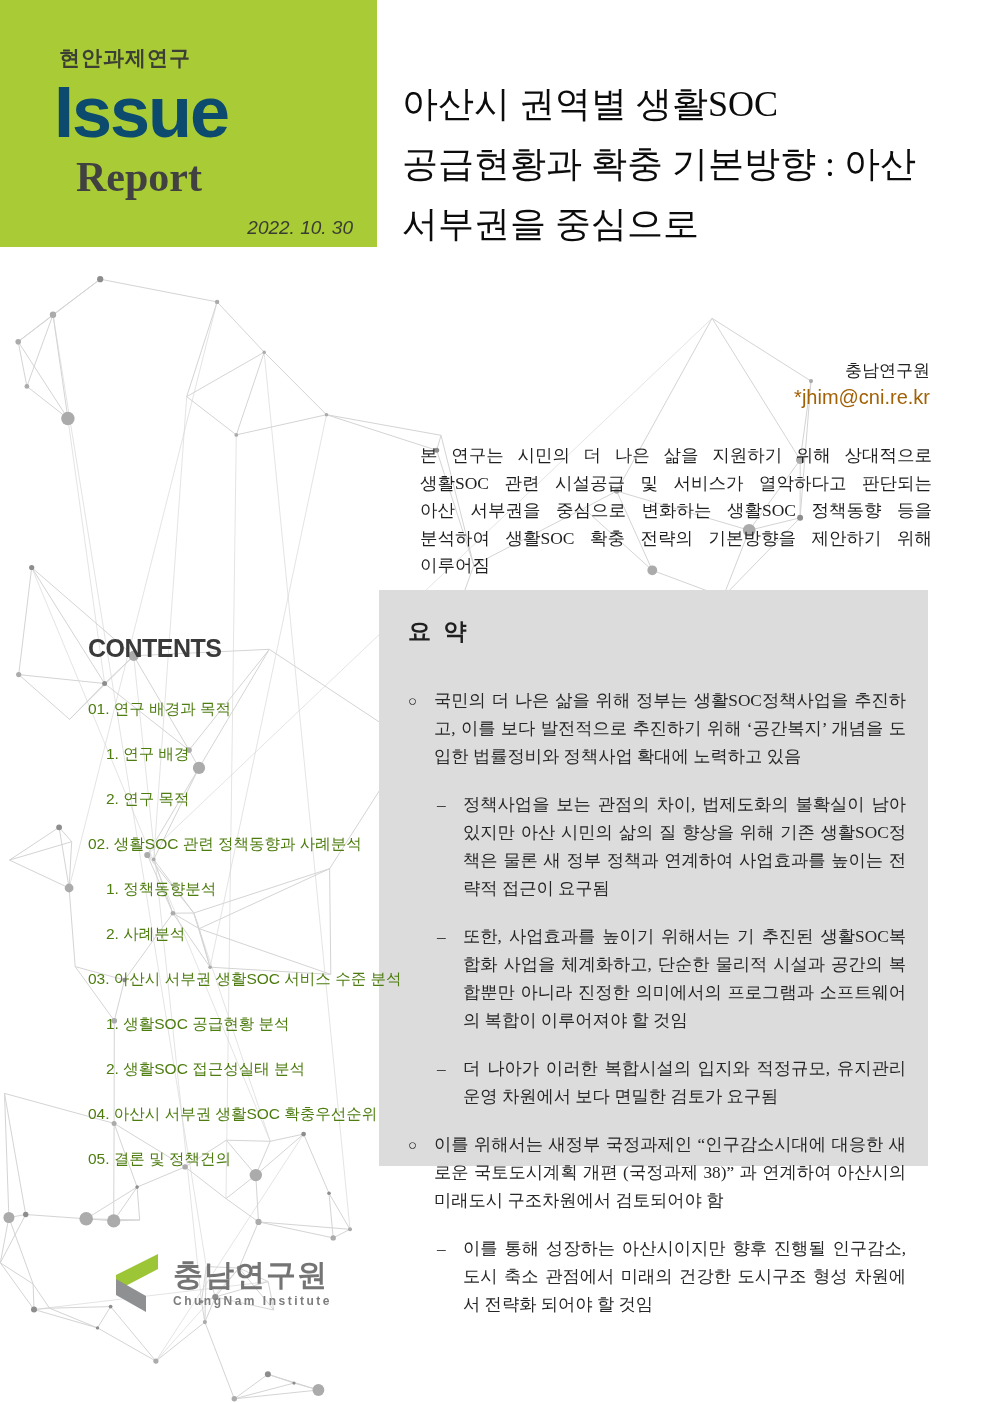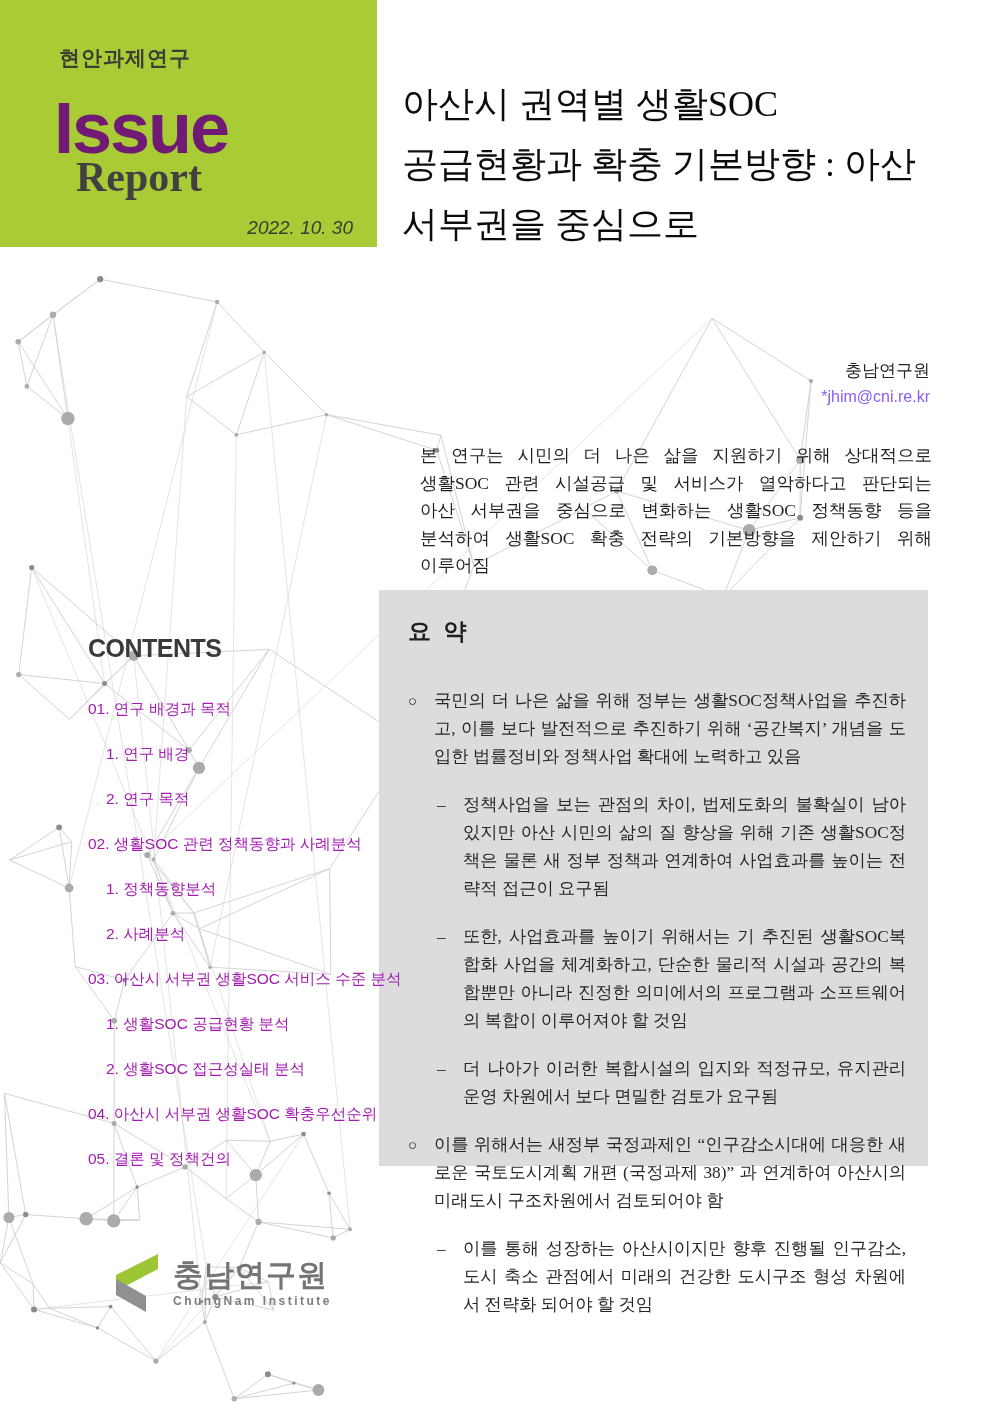--- a/index.html
+++ b/index.html
@@ -7,45 +7,45 @@
   .page {
     position:relative; width:992px; height:1403px; margin:0 auto;
     background:#ffffff; overflow:hidden;
     font-family:"Liberation Sans","DejaVu Sans",sans-serif; color:#222;
   }
   .net { position:absolute; left:0; top:0; width:992px; height:1403px; z-index:0; }
 
   
   .green-box { position:absolute; left:0; top:0; width:377px; height:247px; z-index:2; }
   .series { position:absolute; left:59px; top:44px; font-size:21px; font-weight:700; color:#3c3f33; letter-spacing:1px; }
-  .brand-issue { position:absolute; left:54px; top:92px; font-size:72px; line-height:1; font-weight:700; color:#701a75; letter-spacing:-2px; }
+  .brand-issue { position:absolute; left:54px; top:76px; font-size:72px; line-height:1; font-weight:700; color:#0c4a6e; letter-spacing:-2px; }
   .brand-report { position:absolute; left:76px; top:156px; font-size:42px; line-height:1; font-family:"Liberation Serif","DejaVu Serif",serif; font-weight:600; color:#414141; }
   .date { position:absolute; right:24px; bottom:8px; font-size:19px; color:#3a3d32;font-style:italic; }
 
   
   .title-block { position:absolute; left:402px; top:74px; width:580px; z-index:2;
     font-family:"Liberation Serif","DejaVu Serif",serif; font-size:36px; color:#0c0c0c; }
   .title-block .tline { height:60px; line-height:60px; white-space:nowrap; }
 
   
   .author-block { position:absolute; right:62px; top:358px; text-align:right; z-index:2; }
   .author-aff { font-family:"Liberation Serif","DejaVu Serif",serif; font-size:17px; line-height:26px; color:#222; }
-  .author-email { font-size:16px; line-height:26px; color:#8b5cf6; }
+  .author-email { font-size:20px; line-height:26px; color:#a16207; }
 
   
   .abstract { position:absolute; left:420px; top:442px; width:512px; z-index:2;
     font-family:"Liberation Serif","DejaVu Serif",serif; font-size:17.5px; color:#1f1f1f; }
   .abstract .aline { line-height:27.6px; text-align:justify; text-align-last:justify; }
   .abstract .aline.last { text-align-last:left; }
 
   
   .contents { position:absolute; left:88px; top:622px; width:300px; z-index:2; }
   .contents-heading { font-size:25px; font-weight:700; letter-spacing:-0.5px; color:#3a3a3a;margin-top:12px; }
   .contents-list { margin-top:24px; }
-  .citem { height:45px; display:flex; align-items:center; font-size:15.5px; font-weight:500; color:#a21caf; white-space:nowrap; }
+  .citem { height:45px; display:flex; align-items:center; font-size:15.5px; font-weight:500; color:#4d7c0f; white-space:nowrap; }
   .citem.lv1 { padding-left:18px;text-align:right; }
 
   
   .summary { position:absolute; left:379px; top:590px; width:549px; height:576px; z-index:1;
     padding:26px 22px 0 29px; }
   .summary-heading { font-size:23px; font-weight:700; letter-spacing:3px; color:#1f1f1f; margin-bottom:40px; }
   .sitem { display:flex; margin-bottom:20px;
     font-family:"Liberation Serif","DejaVu Serif",serif; font-size:17.3px; line-height:28px; color:#262626; }
   .sitem.lv1 { margin-left:29px; }
   .sitem .mk { flex:0 0 26px; }

